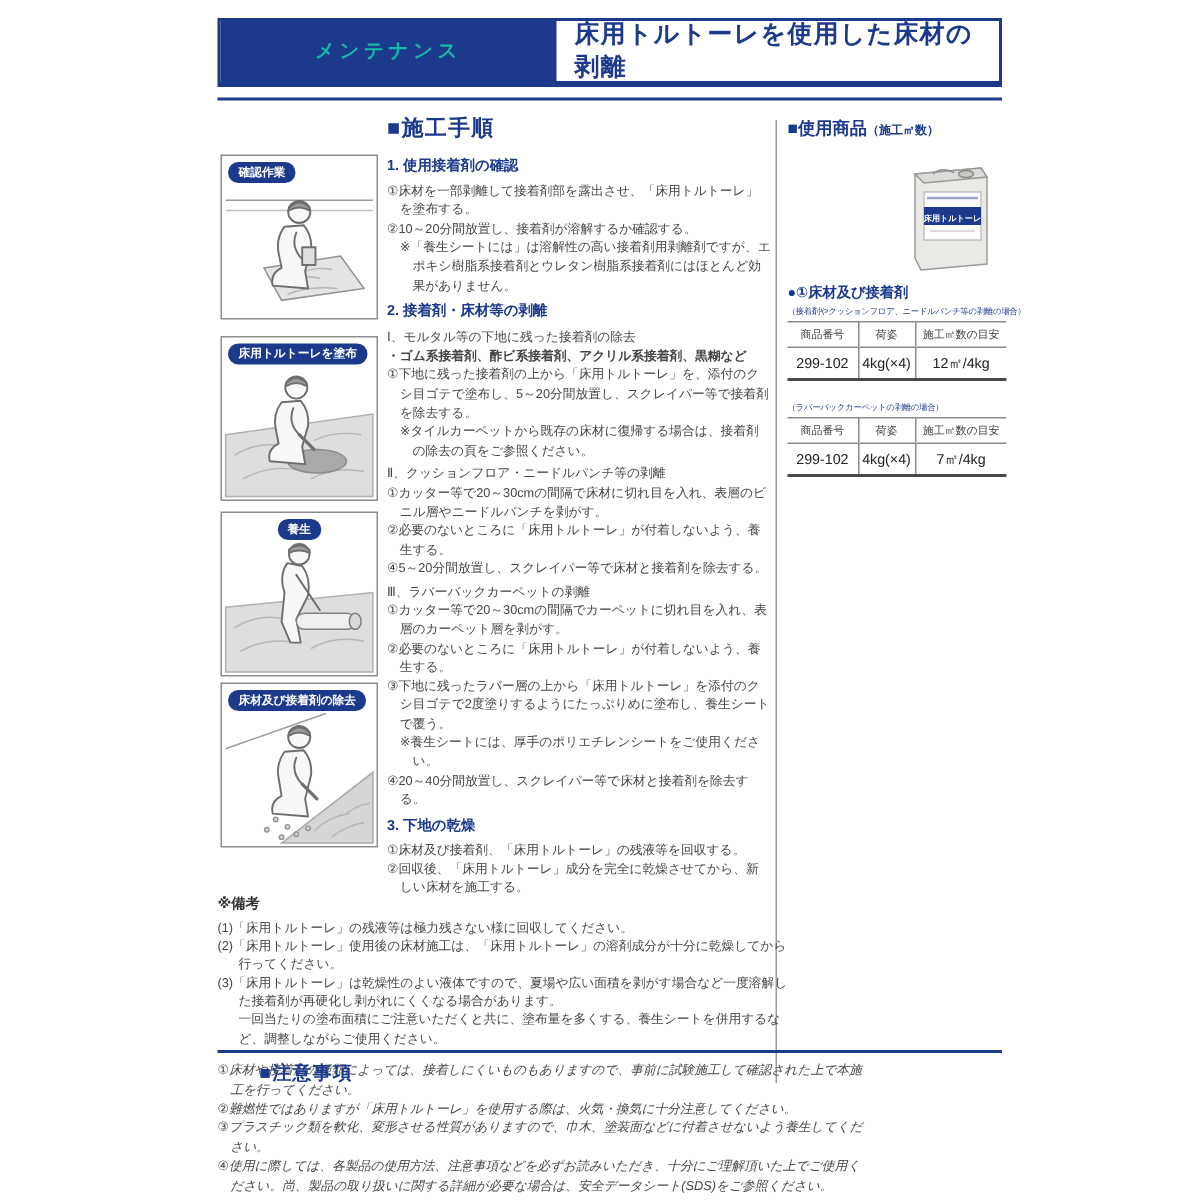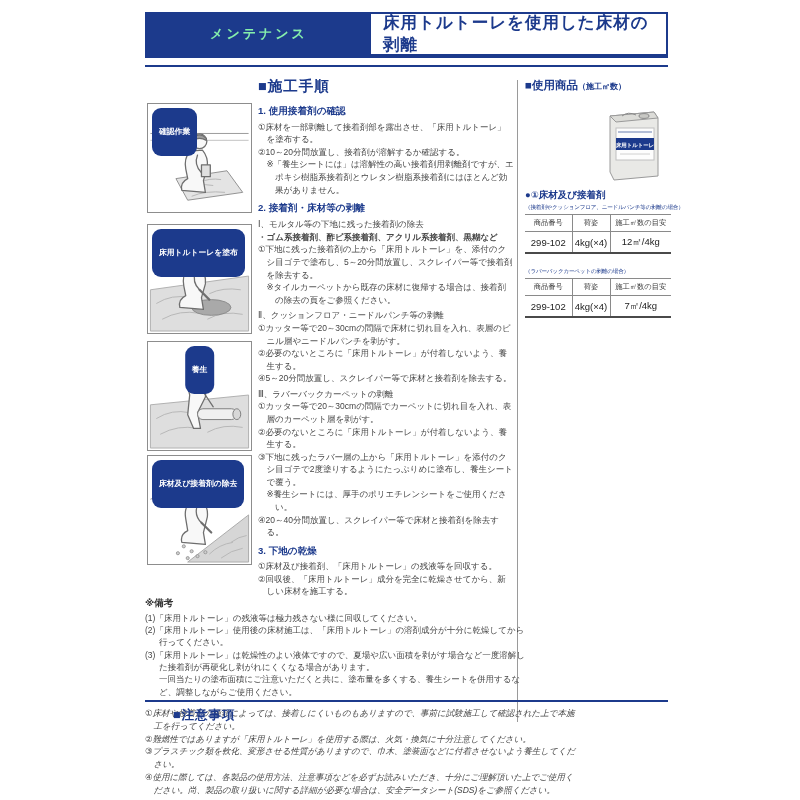--- a/index.html
+++ b/index.html
@@ -4,34 +4,34 @@
 <style>
   * { margin:0; padding:0; box-sizing:border-box; }
   html,body { width:800px; height:800px; background:#fff;
     font-family:"Liberation Sans","DejaVu Sans",sans-serif; }
   .page { position:relative; width:800px; height:800px; background:#fff; overflow:hidden;
     color:#434343; }
 
   
   .header { position:absolute; left:145px; top:12px; width:523px; height:46px;
     border:2px solid #1c3a8c; border-bottom-width:4px; display:flex; background:#fff; }
-  .header-tag { width:224px; background:#1c3a8c; color:#86efac; font-weight:bold;
+  .header-tag { width:224px; background:#1c3a8c; color:#14b8a6; font-weight:bold;
     font-size:13px; letter-spacing:3px; display:flex; align-items:center; justify-content:center; }
   .header-title { flex:1; color:#1c3a8c; font-weight:bold; font-size:16.5px;
     letter-spacing:1px; display:flex; align-items:center; justify-content:center;margin-left:12px; }
   .rule { position:absolute; left:145px; width:523px; height:2px; background:#1c3a8c; }
   .rule-top { top:65px; }
   .rule-bottom { top:700px; }
 
   
   .illus { position:absolute; left:147px; width:105px; height:110px;
     border:1px solid #8d8d8d; background:#fff; }
   .illus svg { width:100%; height:100%; display:block; }
   .pill { position:absolute; top:4px; left:4px; background:#1c3a8c; color:#fff;
-    font-size:7.8px; font-weight:bold; line-height:1; padding:20px 7px;
+    font-size:7.8px; font-weight:bold; line-height:1; padding:3px 7px;
     border-radius:9px; white-space:nowrap; }
   .pill-center { left:50%; transform:translateX(-50%); }
 
   
   .procedure { position:absolute; left:258px; top:76px; width:256px;
     font-size:8.5px; line-height:1.48; color:#464646; }
   .sec-heading { color:#1c3a8c; font-weight:bold; font-size:14.5px;
     letter-spacing:1px; margin-bottom:7px; }
   .sec-title { color:#1c3a8c; font-weight:bold; font-size:9.6px; margin:5px 0 2px; }
   .item  { padding-left:1em; text-indent:-1em; }

